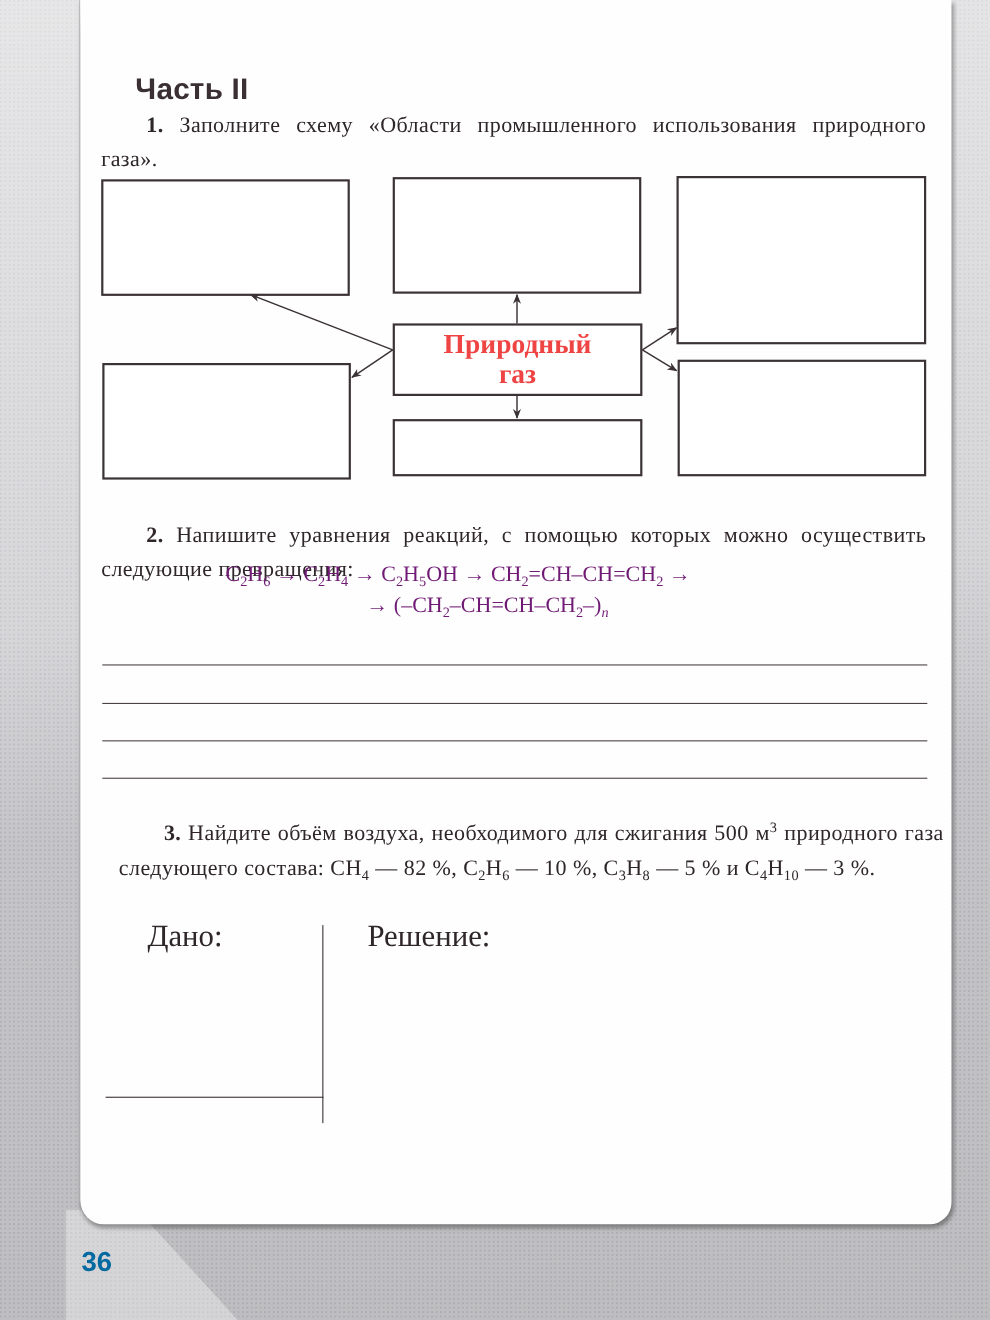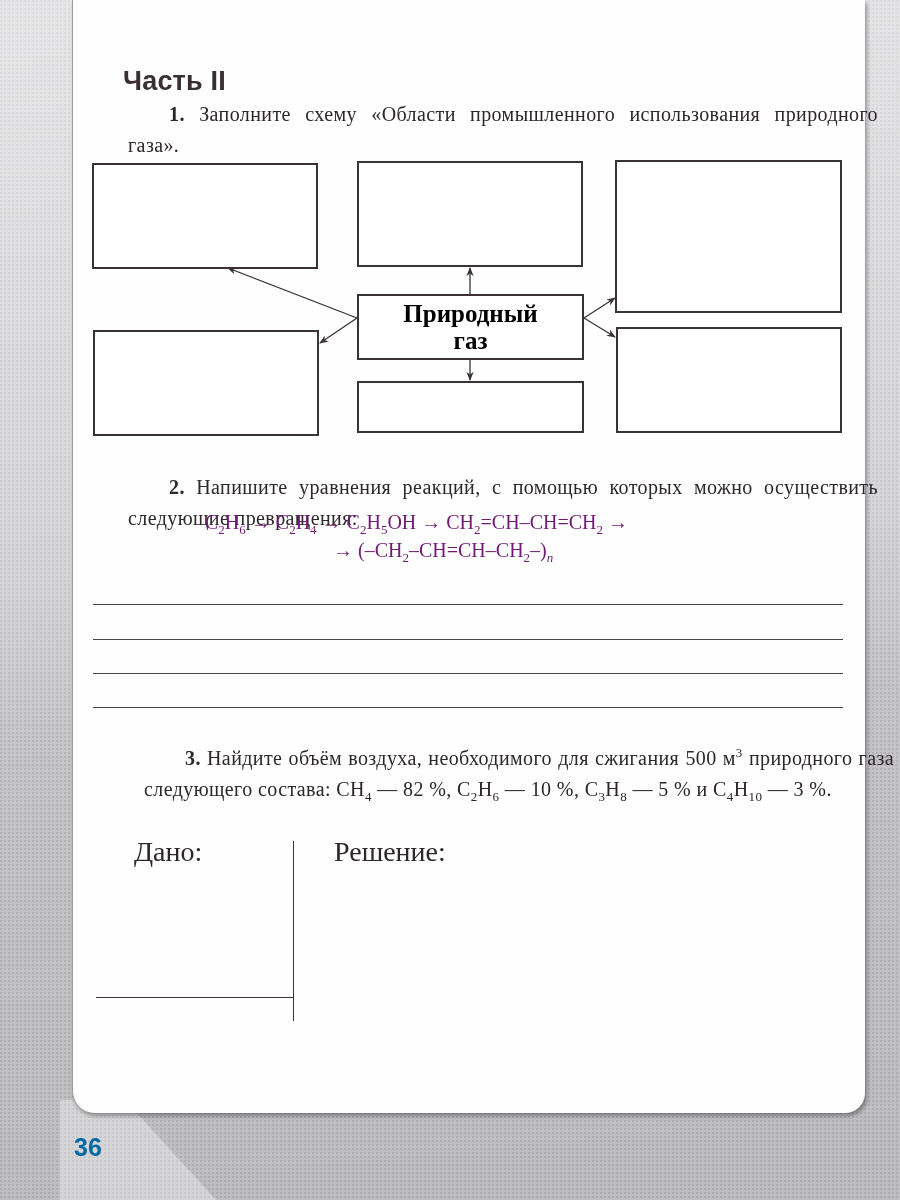--- a/index.html
+++ b/index.html
@@ -30,32 +30,31 @@
   }
   .abs { position: absolute; }
   .part-title {
     left: 123px; top: 66px; font-family: "Liberation Sans", sans-serif;
     font-weight: bold; font-size: 27px; color: #3a3033; letter-spacing: 0.2px;
   }
   .para {
     font-family: "Liberation Serif", serif; font-size: 20px; line-height: 31px;
     color: #2e2629; text-align: justify; text-align-last: left;
     letter-spacing: 0.4px;
-    margin-left: 36px;
   }
   .para .num { font-weight: bold; }
   .indent { text-indent: 41px; }
   .box {
     position: absolute; border: 2.5px solid #3b3235; background: #fff;
     box-sizing: border-box;
   }
   .center-box {
     display: flex; align-items: center; justify-content: center; text-align: center;
     font-family: "Liberation Serif", serif; font-weight: bold; font-size: 25px;
-    line-height: 27px; color: #000000;
+    line-height: 27px; color: #ef4444;
   }
   svg.arrows { position: absolute; left: 0; top: 0; width: 900px; height: 1200px; pointer-events: none; }
   .formula {
     font-family: "Liberation Serif", serif; font-size: 20px; color: #701a75;
     white-space: nowrap;
   }
   sub { font-size: 13px; vertical-align: -5px; line-height: 0; }
   sup { font-size: 13px; vertical-align: 8px; line-height: 0; }
   .rule { position: absolute; height: 0; border-top: 1.5px solid #4a4245; }
   .vrule { position: absolute; width: 0; border-left: 1.5px solid #3b3235; }

